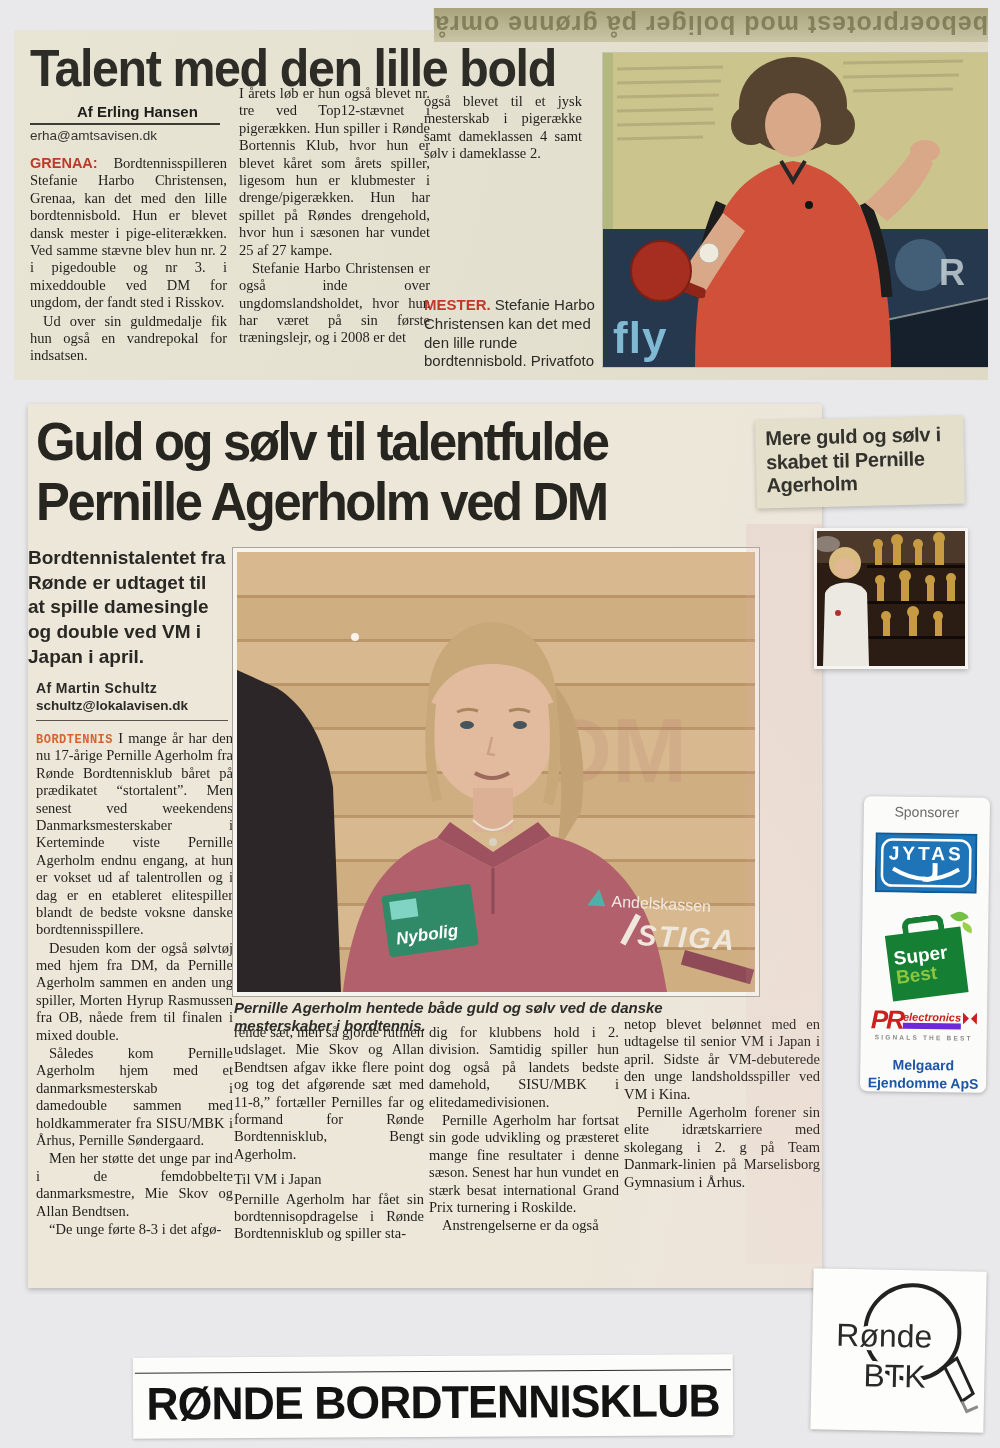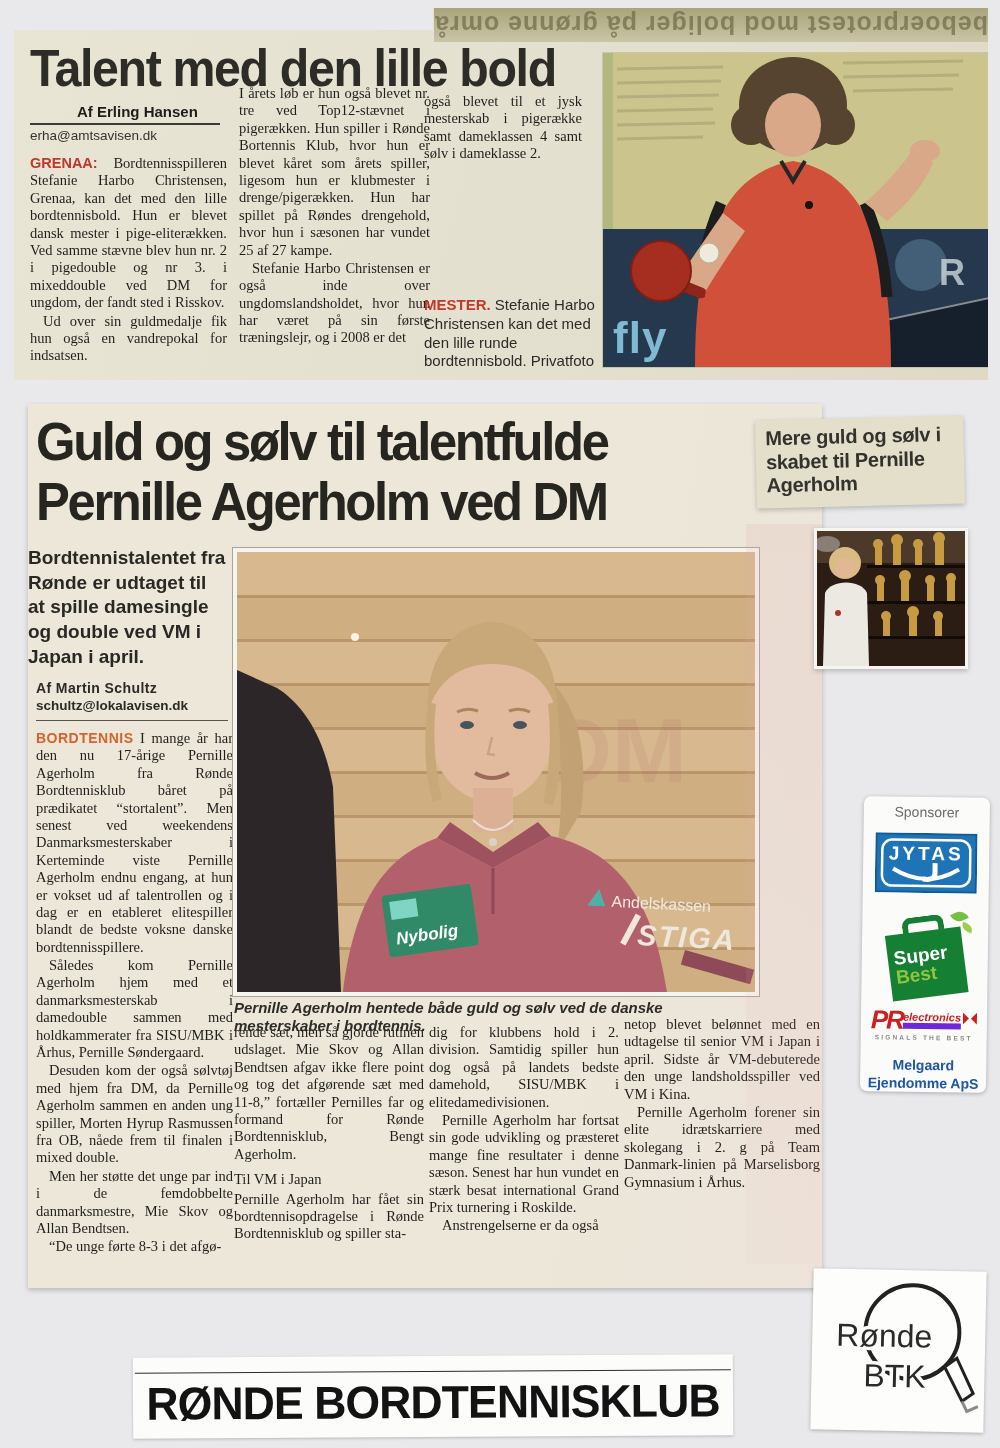--- a/index.html
+++ b/index.html
@@ -37,21 +37,21 @@
     background:linear-gradient(180deg,rgba(222,170,170,.18),rgba(222,170,170,.05));}
   .main-hl{left:8px;font:700 54px/1 "Liberation Sans",sans-serif;letter-spacing:-2.5px;
     transform:scaleX(.94);transform-origin:left top;color:#27251f;white-space:nowrap;}
   #main-hl1{top:10px;}
   #main-hl2{top:70px;}
   #main-intro{left:0;top:142px;width:198px;font:700 19px/1.3 "Liberation Sans",sans-serif;color:#2a2824;}
   #main-byline{left:8px;top:277px;font:700 14px/1 "Liberation Sans",sans-serif;letter-spacing:.4px;color:#2b2a27;}
   #main-email{left:8px;top:295px;font:700 13.5px/1 "Liberation Sans",sans-serif;color:#2b2a27;}
   #main-rule{left:8px;top:316px;width:192px;height:1px;background:#57544e;}
   #main-col1{left:8px;top:326px;width:197px;}
-  .kicker{color:#d8622c;font-weight:700;font-family:Liberation Sans, sans-serif;font-size:14px;letter-spacing:.5px;}
+  .kicker{color:#d8622c;font-weight:700;font-family:Liberation Mono, monospace;font-size:12px;letter-spacing:.5px;}
   #main-photo{left:205px;top:144px;width:518px;height:440px;border:4px solid #f6f4ee;outline:1px solid #aaa498;}
   #main-caption{left:206px;top:595px;width:524px;font:italic 700 15px/1.2 "Liberation Sans",sans-serif;color:#2e2c28;}
   #main-colA{left:206px;top:620px;width:190px;}
   #main-colB{left:401px;top:620px;width:190px;}
   #main-colC{left:596px;top:612px;width:196px;}
   .subhead{font:700 16px/1.2 "Liberation Sans",sans-serif;margin:8px 0 2px 0 !important;
     text-indent:0 !important;text-align:left !important;color:#23221f;}
   
   #side-note{left:756px;top:418px;width:188px;height:74px;background:#e3dfcb;
     transform:rotate(-1.4deg);padding:7px 10px;
@@ -165,22 +165,22 @@
 <div id="main-clip" class="clip">
   <div id="main-hl1" class="abs main-hl">Guld og sølv til talentfulde</div>
   <div id="main-hl2" class="abs main-hl">Pernille Agerholm ved DM</div>
   <div id="main-intro" class="abs">Bordtennistalentet fra Rønde er udtaget til at spille damesingle og double ved VM i Japan i april.</div>
   <div id="main-byline" class="abs">Af Martin Schultz</div>
   <div id="main-email" class="abs">schultz@lokalavisen.dk</div>
   <div id="main-rule" class="abs"></div>
 
   <div id="main-col1" class="abs np">
     <p><span class="kicker">BORDTENNIS</span><span> I mange år har den nu 17-årige Pernille Agerholm fra Rønde Bordtennisklub båret på prædikatet “stortalent”. Men senest ved weekendens Danmarksmesterskaber i Kerteminde viste Pernille Agerholm endnu engang, at hun er vokset ud af talentrollen og i dag er en etableret elitespiller blandt de bedste voksne danske bordtennisspillere.</span></p>
+    <p>Desuden kom der også sølvtøj med hjem fra DM, da Pernille Agerholm sammen en anden ung spiller, Morten Hyrup Rasmussen fra OB, nåede frem til finalen i mixed double.</p>
     <p>Således kom Pernille Agerholm hjem med et danmarksmesterskab i damedouble sammen med holdkammerater fra SISU/MBK i Århus, Pernille Søndergaard.</p>
-    <p>Desuden kom der også sølvtøj med hjem fra DM, da Pernille Agerholm sammen en anden ung spiller, Morten Hyrup Rasmussen fra OB, nåede frem til finalen i mixed double.</p>
     <p>Men her støtte det unge par ind i de femdobbelte danmarksmestre, Mie Skov og Allan Bendtsen.</p>
     <p>“De unge førte 8-3 i det afgø-</p>
   </div>
 
   <div id="main-photo" class="abs">
     <svg width="518" height="440" viewBox="0 0 518 440">
       <rect width="518" height="440" fill="#d8b98f"></rect>
       <g fill="#cfae82">
         <rect y="44" width="518" height="44"></rect>
           <rect y="132" width="518" height="44"></rect>

